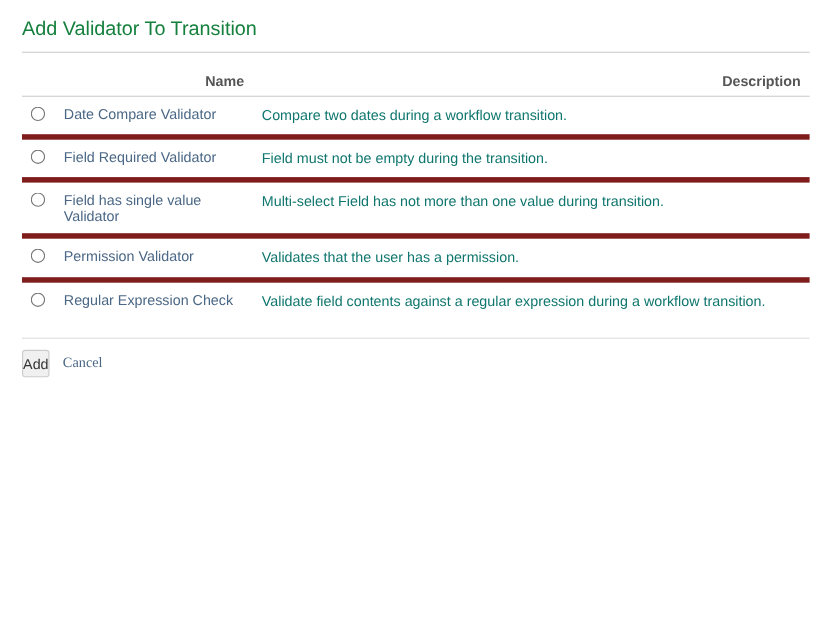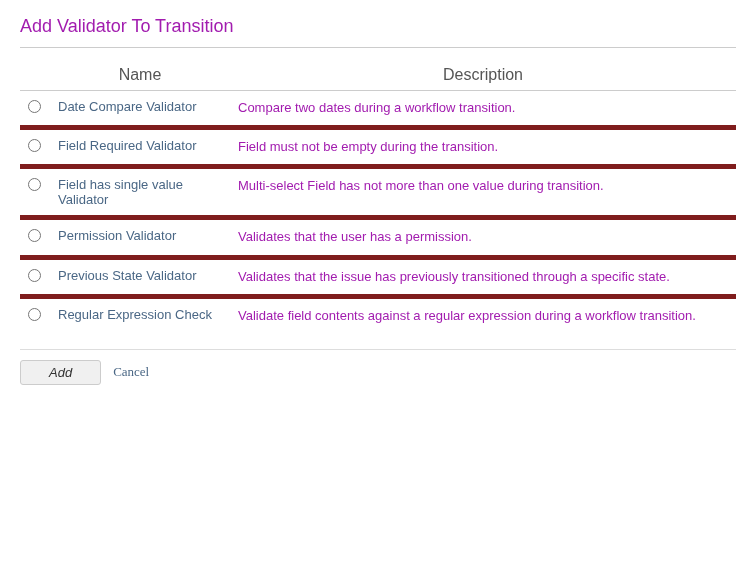--- a/index.html
+++ b/index.html
@@ -14,36 +14,36 @@
       background: #fff;
       width: 756px;
       min-height: 580px;
     }
     .page-container {
       padding: 16px 20px;
     }
     .page-title {
       font-size: 18px;
       font-weight: normal;
-      color: #a21caf;
+      color: #15803d;
       margin-bottom: 12px;
       padding-bottom: 10px;
       border-bottom: 1px solid #ccc;
     }
     .validator-table {
       width: 100%;
       border-collapse: collapse;
     }
     .validator-table thead tr th {
-      text-align: center;
+      text-align: right;
       padding: 6px 8px;
-      font-weight: normal;
+      font-weight: bold;
       color: #555;
       border-bottom: 1px solid #ccc;
-      font-size: 16px;
+      font-size: 13px;
     }
     .validator-table thead tr th:first-child {
       width: 30px;
     }
     .validator-table thead tr th:nth-child(2) {
       width: 180px;
     }
     .validator-table tbody tr {
       border-bottom: 5px solid #7f1d1d;
     }
@@ -62,43 +62,42 @@
       margin: 0;
       cursor: pointer;
     }
     .name-cell {
       width: 175px;
       color: #4a6785;
       font-size: 13px;
       padding-right: 8px;
     }
     .desc-cell {
-      color: #a21caf;
+      color: #0f766e;
       font-size: 13px;
       line-height: 1.4;
     }
     .desc-cell a, .name-cell a {
       color: #4a6785;
       text-decoration: none;
     }
     .footer-buttons {
       margin-top: 16px;
       padding-top: 10px;
       border-top: 1px solid #ddd;
       display: flex;
       gap: 8px;
     }
     .btn {
-      padding: 4px 28px;
+      padding: 4px 0;
       font-size: 13px;
       cursor: pointer;
       border: 1px solid #ccc;
       border-radius: 3px;
       background: #f5f5f5;
-      font-style: italic;
     }
     .btn-add {
       background: #f0f0f0;
       color: #333;
     }
     .btn-cancel {
       background: transparent;
       border: none;
       color: #4a6785;
       text-decoration: none;
@@ -135,25 +134,20 @@
           <td class="radio-cell"><input type="radio" name="validator" value="field-single-value" style=""></td>
           <td class="name-cell"><a href="#">Field has single value Validator</a></td>
           <td class="desc-cell">Multi-select Field has not more than one value during transition.</td>
         </tr>
         <tr>
           <td class="radio-cell"><input type="radio" name="validator" value="permission" style=""></td>
           <td class="name-cell"><a href="#">Permission Validator</a></td>
           <td class="desc-cell">Validates that the user has a permission.</td>
         </tr>
         <tr>
-          <td class="radio-cell"><input type="radio" name="validator" value="previous-state" style=""></td>
-          <td class="name-cell"><a href="#">Previous State Validator</a></td>
-          <td class="desc-cell">Validates that the issue has previously transitioned through a specific state.</td>
-        </tr>
-        <tr>
           <td class="radio-cell"><input type="radio" name="validator" value="regex-check" style=""></td>
           <td class="name-cell"><a href="#">Regular Expression Check</a></td>
           <td class="desc-cell">Validate field contents against a regular expression during a workflow transition.</td>
         </tr>
       </tbody>
   </table>
 
   <div class="footer-buttons">
     <button class="btn btn-add">Add</button>
     <a href="#" class="btn-cancel">Cancel</a>

